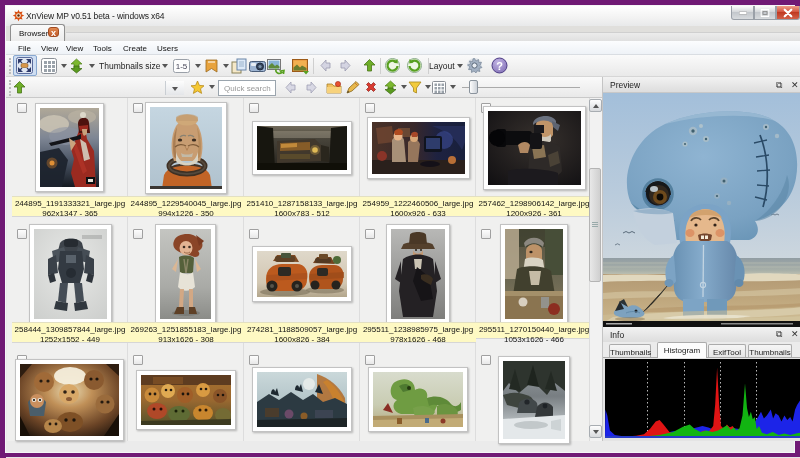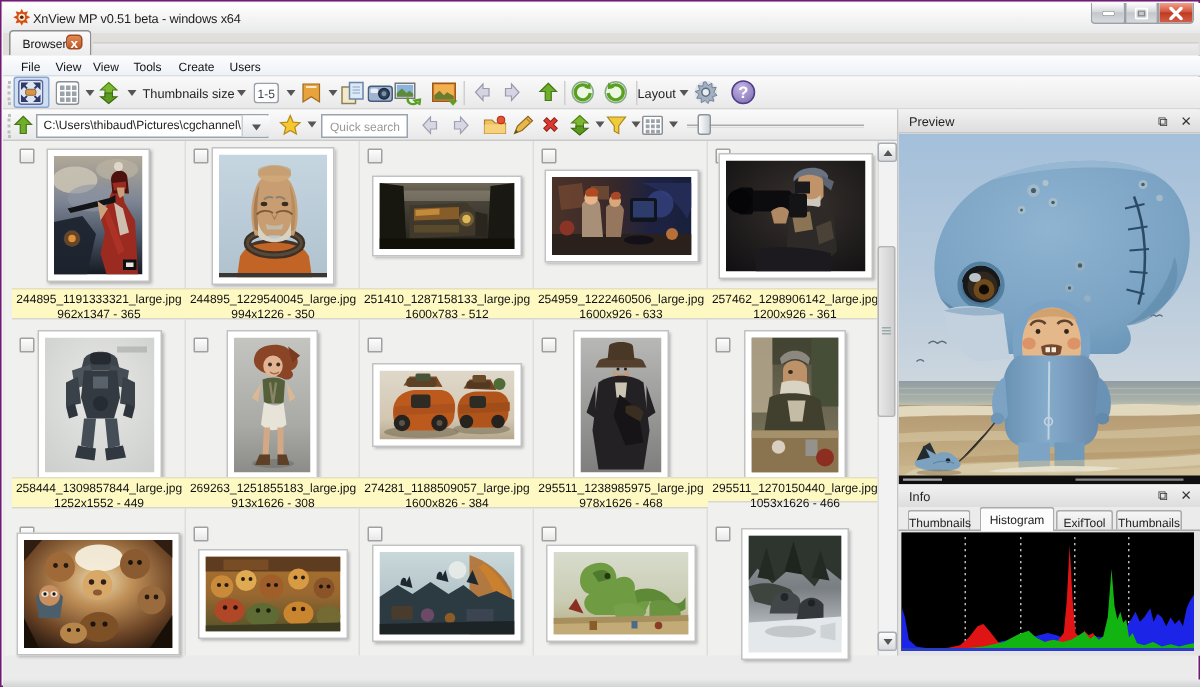--- a/index.html
+++ b/index.html
@@ -1,15 +1,15 @@
 <!DOCTYPE html>
 <html><head><meta charset="utf-8"><style>
 *{margin:0;padding:0;box-sizing:border-box}
 body{width:800px;height:458px;font-family:"Liberation Sans",sans-serif;overflow:hidden;background:#cbd3dd}
-#win{position:absolute;left:0;top:0;width:800px;height:458px;background:#ebebeb;border:1px solid #701a75;box-shadow:inset 0 0 0 1px #f5f6f7}
+#win{position:absolute;left:0;top:0;width:800px;height:458px;background:#ebebeb;border:5px solid #701a75;box-shadow:inset 0 0 0 1px #f5f6f7}
 .abs{position:absolute}
 
 #title{left:1px;top:1px;width:798px;height:20px;background:linear-gradient(#ffffff,#f2f2f2 60%,#e8e9ea)}
 #title .txt{left:20px;top:5px;font-size:8.5px;letter-spacing:-0.1px;color:#1c1c1c}
 #appicon{left:6px;top:3px;width:13px;height:13px}
 #winbtns{left:0;top:0;width:798px;height:15px}
 .wbtn{position:absolute;top:0;height:14px;border:1px solid #9aa0a8;border-top:none;background:linear-gradient(#fdfdfd,#d5d8db 45%,#c3c7cc 50%,#d8dbde);color:#444;}
 #bmin{left:725px;width:23px;border-radius:0 0 0 3px}
 #bmax{left:748px;width:22px}
 #bclose{left:770px;width:24px;border-radius:0 0 3px 0;background:linear-gradient(#f0a088,#d35540 45%,#c03a22 50%,#d26048)}
@@ -104,21 +104,20 @@
     <span style="left:12px">File</span>
       <span style="left:35px">View</span>
       <span style="left:60px">View</span>
       <span style="left:87px">Tools</span>
       <span style="left:117px">Create</span>
       <span style="left:151px">Users</span>
   </div>
   <div id="tb1" class="abs"></div>
 
   <div id="tb2" class="abs"></div>
-<div id="addr" class="abs">C:\Users\thibaud\Pictures\cgchannel\</div>
 <div id="addrbtn" class="abs">
       <div class="dd" style="left:6px;top:6px"></div>
     </div>
 <div id="qsearch" class="abs">Quick search</div>
 <div class="grip" style="left:4px;top:53px"></div>
 <div class="abs" style="left:8px;top:50px;width:24px;height:21px;background:#cfdef2;border:1px solid #89a8d0;border-radius:2px"></div>
 <svg class="abs" style="left:11px;top:52px" width="17" height="17" viewBox="0 0 17 17">
       <rect x="0.5" y="0.5" width="16" height="16" rx="2" fill="#dfe6f2" stroke="#5a6b9c"></rect>
 <g fill="#2e3a6b">
         <path d="M2 2 L7 2 L2 7 Z"></path>

